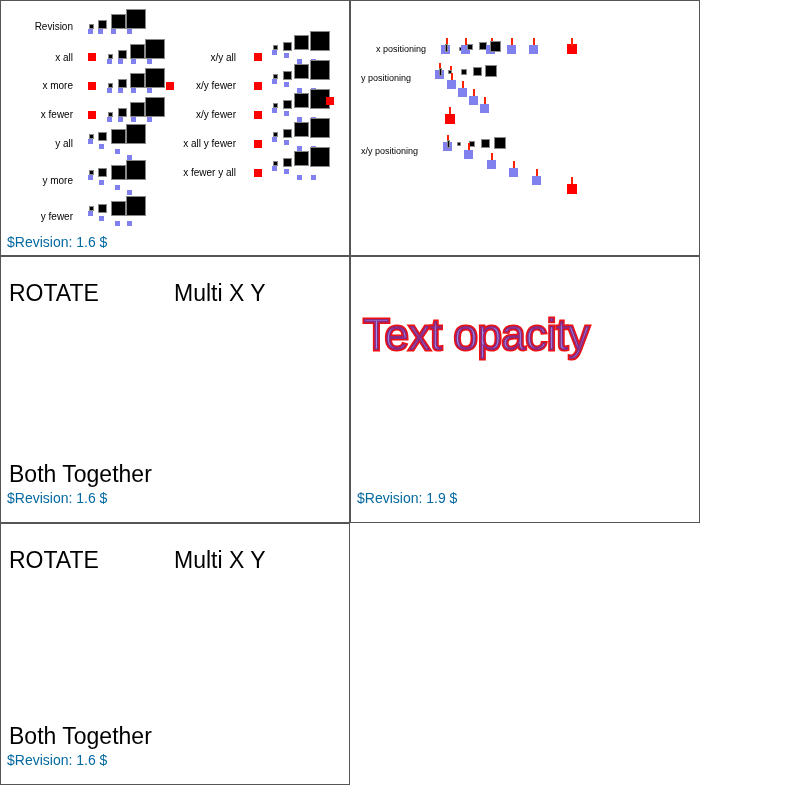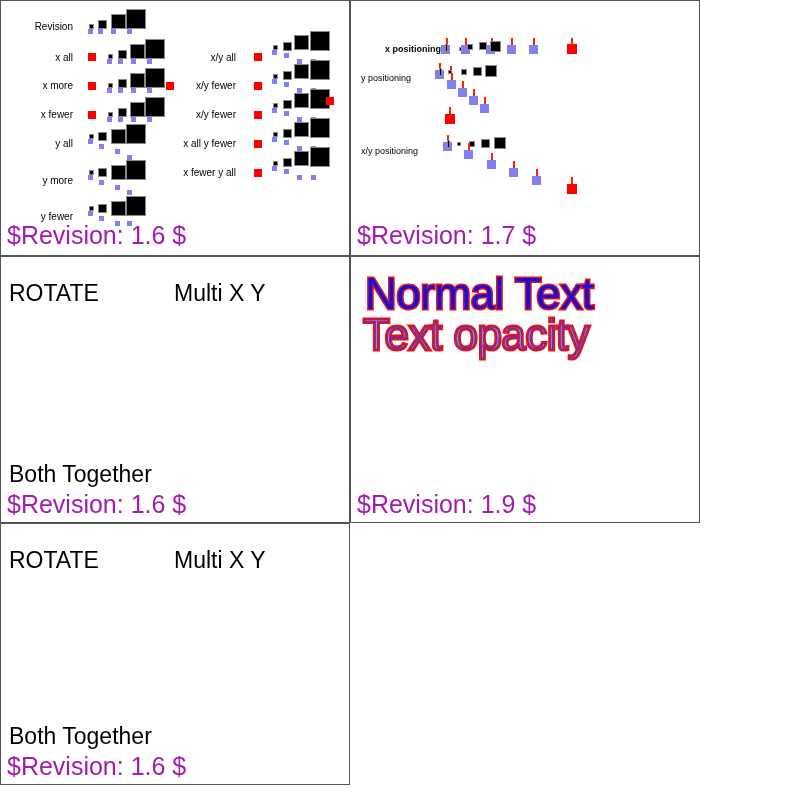--- a/index.html
+++ b/index.html
@@ -32,22 +32,22 @@
   
   #panel-text-positioning-16 { left: 0px;   top: 0px;   width: 350px; height: 256px; }
   #panel-text-positioning-17 { left: 350px; top: 0px;   width: 350px; height: 256px; }
   #panel-text-rotate-16a     { left: 0px;   top: 256px; width: 350px; height: 267px; }
   #panel-text-opacity-19     { left: 350px; top: 256px; width: 350px; height: 267px; }
   #panel-text-rotate-16b     { left: 0px;   top: 523px; width: 350px; height: 262px; }
 
   
   .revision {
     position: absolute;
-    font-size: 25px;
-    color: #a21caf;
+    font-size: 14px;
+    color: #0369a1;
     white-space: nowrap;
     letter-spacing: 0px;
   }
 
   
   .row-label {
     position: absolute;
     font-size: 10px;
     color: #000000;
     white-space: nowrap;
@@ -238,21 +238,21 @@
     <div class="mark mk-black" style="left:293px;top:150px; width:15px; height:15px;"></div>
     <div class="mark mk-blue" style="left:296px;top:174px; width:5px;  height:5px;"></div>
     <div class="mark mk-black" style="left:309px;top:146px; width:20px; height:20px;"></div>
     <div class="mark mk-blue" style="left:310px;top:174px; width:5px;  height:5px;"></div>
 
     <div class="revision" style="left:6px; bottom:5px;">$Revision: 1.6 $</div>
   </div>
 
   <div class="panel" id="panel-text-positioning-17">
 
-    <div class="row-label mid" style="left:10px; top:48px; width:80px; text-align:right;font-weight:bold;">x positioning</div>
+    <div class="row-label mid" style="left:10px; top:48px; width:80px; text-align:center;">x positioning</div>
     <div class="row-label mid" style="left:10px; top:77px; width:80px; text-align:left;">y positioning</div>
     <div class="row-label mid" style="left:10px; top:150px; width:90px; text-align:left;">x/y positioning</div>
 
     <div class="mark mk-tick" style="left:445px;top:37px; height:11px; margin-left:-350px;"></div>
     <div class="mark mk-blue" style="left:90px; top:44px; width:9px;  height:9px;"></div>
     <div class="mark mk-black" style="left:94px; top:43px; width:3px;  height:8px;"></div>
     <div class="mark mk-black" style="left:108px;top:46px; width:5px;  height:4px;"></div>
     <div class="mark mk-tick" style="left:114px;top:37px; height:11px;"></div>
     <div class="mark mk-blue" style="left:110px;top:44px; width:9px;  height:9px;"></div>
     <div class="mark mk-black" style="left:116px;top:43px; width:6px;  height:6px;"></div>
@@ -297,32 +297,30 @@
     <div class="mark mk-blue" style="left:113px;top:149px;width:9px;  height:9px;"></div>
     <div class="mark mk-tick" style="left:140px;top:152px;height:10px;"></div>
     <div class="mark mk-blue" style="left:136px;top:159px;width:9px;  height:9px;"></div>
     <div class="mark mk-tick" style="left:162px;top:160px;height:10px;"></div>
     <div class="mark mk-blue" style="left:158px;top:167px;width:9px;  height:9px;"></div>
     <div class="mark mk-tick" style="left:185px;top:168px;height:10px;"></div>
     <div class="mark mk-blue" style="left:181px;top:175px;width:9px;  height:9px;"></div>
     <div class="mark mk-tick" style="left:220px;top:176px;height:10px;"></div>
     <div class="mark mk-red" style="left:216px;top:183px;width:10px; height:10px;"></div>
 
-    <div class="revision" style="left:6px; bottom:5px;">$Revision: 1.7 $</div>
   </div>
 
   <div class="panel" id="panel-text-rotate-16a">
     <div class="big-label" style="left:8px; top:23px;">ROTATE</div>
     <div class="big-label" style="left:173px; top:23px;">Multi X Y</div>
     <div class="big-label" style="left:8px; top:204px;">Both Together</div>
     <div class="revision" style="left:6px; top:233px;">$Revision: 1.6 $</div>
   </div>
 
   <div class="panel" id="panel-text-opacity-19">
-    <div class="opacity-line op-normal" style="left:14px; top:12px;">Normal Text</div>
     <div class="opacity-line op-fill" style="left:12px; top:53px;">Text opacity</div>
     <div class="revision" style="left:6px; top:233px;">$Revision: 1.9 $</div>
   </div>
 
   <div class="panel" id="panel-text-rotate-16b">
     <div class="big-label" style="left:8px; top:23px;">ROTATE</div>
     <div class="big-label" style="left:173px; top:23px;">Multi X Y</div>
     <div class="big-label" style="left:8px; top:199px;">Both Together</div>
     <div class="revision" style="left:6px; top:228px;">$Revision: 1.6 $</div>
   </div>

